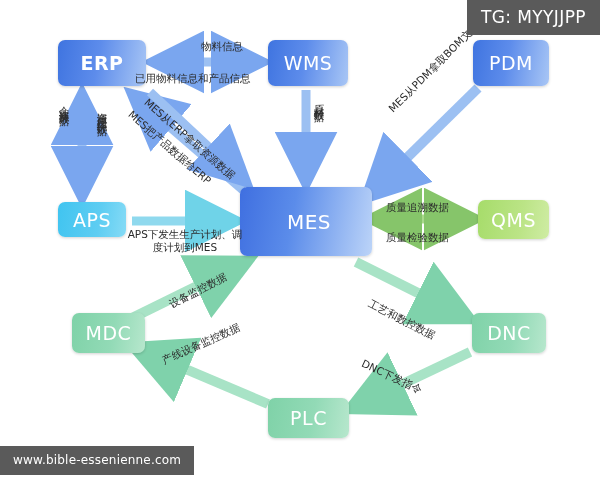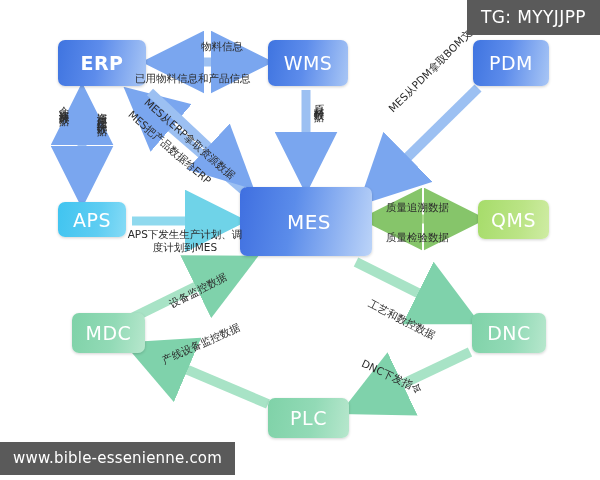--- a/index.html
+++ b/index.html
@@ -59,21 +59,21 @@
     position:absolute;right:0;top:0;
     background:#5a5a5a;color:#ffffff;
     font-size:17px;
     padding:7px 14px 8px 14px;
     letter-spacing:.4px;
     z-index:20;
   }
   #watermark{
     position:absolute;left:0;bottom:5px;
     background:#5a5a5a;color:#ffffff;
-    font-size:15px;
+    font-size:12px;
     padding:7px 13px 8px 13px;
     letter-spacing:.2px;
     z-index:20;
   }
 </style>
 </head>
 <body>
 
 <div id="canvas">
 

